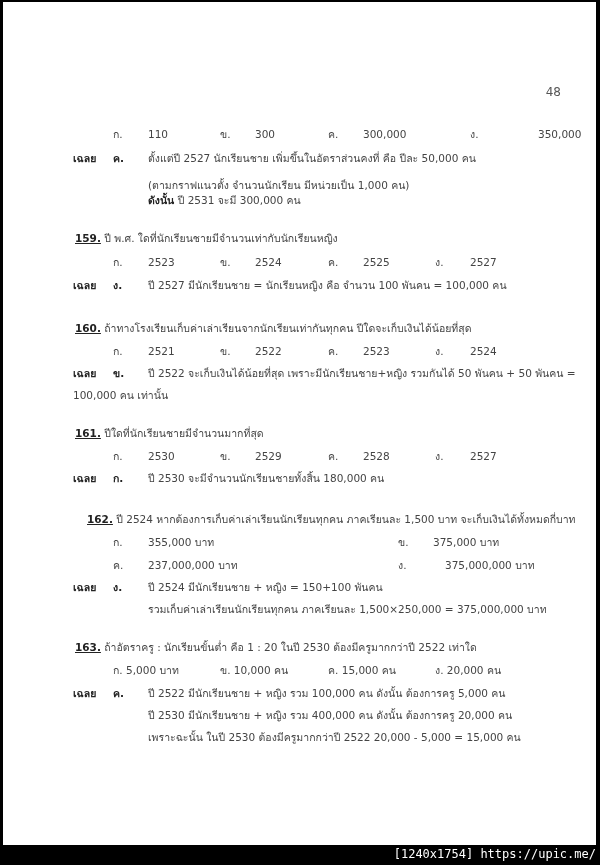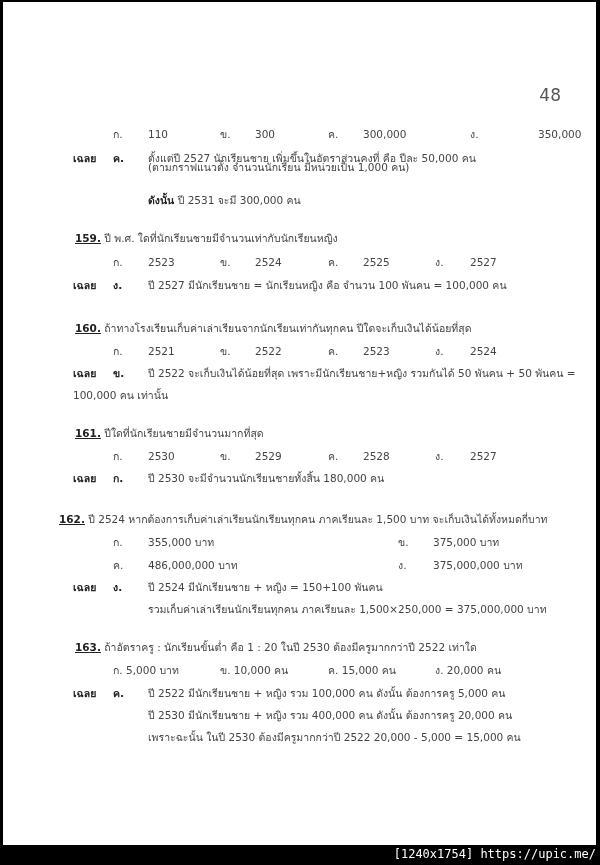--- a/index.html
+++ b/index.html
@@ -6,21 +6,21 @@
     body {
       width: 600px; height: 865px; background: #000;
       position: relative; overflow: hidden;
       font-family: "DejaVu Sans", "Liberation Sans", sans-serif;
     }
     .page {
       position: absolute; left: 3px; top: 2px; width: 593px; height: 843px;
       background: #fff; color: #333;
     }
     .pnum {
-      position: absolute; right: 35px; top: 83px; font-size: 17px; color: #555;
+      position: absolute; right: 35px; top: 83px; font-size: 12px; color: #555;
     }
     .row { position: absolute; font-size: 10.5px; color: #444; white-space: nowrap; line-height: 14px; }
     .lbl { position: absolute; }
     .bold { font-weight: bold; color: #222; }
     .qnum { font-weight: bold; color: #222; text-decoration: underline; }
     .footer {
       position: absolute; left: 0; top: 845px; width: 600px; height: 20px;
       background: #000; color: #fff;
       font-family: "DejaVu Sans Mono", monospace; font-size: 12px;
     }
@@ -41,21 +41,21 @@
       <span class="lbl" style="left:215px">ค.</span>
       <span class="lbl" style="left:250px">300,000</span>
       <span class="lbl" style="left:357px">ง.</span>
       <span class="lbl" style="left:425px">350,000</span>
     </div>
     <div class="row" style="top:149px;left:70px">
       <span class="lbl bold" style="left:0">เฉลย</span>
       <span class="lbl bold" style="left:40px">ค.</span>
       <span class="lbl" style="left:75px">ตั้งแต่ปี 2527 นักเรียนชาย เพิ่มขึ้นในอัตราส่วนคงที่ คือ ปีละ 50,000 คน</span>
     </div>
-    <div class="row" style="top:158px;left:145px">(ตามกราฟแนวตั้ง จำนวนนักเรียน มีหน่วยเป็น 1,000 คน)</div>
+    <div class="row" style="top:176px;left:145px">(ตามกราฟแนวตั้ง จำนวนนักเรียน มีหน่วยเป็น 1,000 คน)</div>
     <div class="row" style="top:191px;left:145px">
       <span class="bold">ดังนั้น</span><span> ปี 2531 จะมี 300,000 คน</span>
     </div>
   </div>
 
   <div>
     <div class="row" style="top:229px;left:72px">
       <span class="qnum">159.</span><span> ปี พ.ศ. ใดที่นักเรียนชายมีจำนวนเท่ากับนักเรียนหญิง</span>
     </div>
     <div class="row" style="top:253px;left:110px">
@@ -112,34 +112,34 @@
       <span class="lbl" style="left:357px">2527</span>
     </div>
     <div class="row" style="top:469px;left:70px">
       <span class="lbl bold" style="left:0">เฉลย</span>
       <span class="lbl bold" style="left:40px">ก.</span>
       <span class="lbl" style="left:75px">ปี 2530 จะมีจำนวนนักเรียนชายทั้งสิ้น 180,000 คน</span>
     </div>
   </div>
 
   <div>
-    <div class="row" style="top:510px;left:56px">
+    <div class="row" style="top:510px;left:84px">
       <span class="qnum">162.</span><span> ปี 2524 หากต้องการเก็บค่าเล่าเรียนนักเรียนทุกคน ภาคเรียนละ 1,500 บาท จะเก็บเงินได้ทั้งหมดกี่บาท</span>
     </div>
     <div class="row" style="top:533px;left:110px">
       <span class="lbl" style="left:0">ก.</span>
       <span class="lbl" style="left:35px">355,000 บาท</span>
       <span class="lbl" style="left:285px">ข.</span>
       <span class="lbl" style="left:320px">375,000 บาท</span>
     </div>
     <div class="row" style="top:556px;left:110px">
       <span class="lbl" style="left:0">ค.</span>
-      <span class="lbl" style="left:35px">486,000,000 บาท</span>
+      <span class="lbl" style="left:35px">237,000,000 บาท</span>
       <span class="lbl" style="left:285px">ง.</span>
-      <span class="lbl" style="left:320px">375,000,000 บาท</span>
+      <span class="lbl" style="left:332px">375,000,000 บาท</span>
     </div>
     <div class="row" style="top:578px;left:70px">
       <span class="lbl bold" style="left:0">เฉลย</span>
       <span class="lbl bold" style="left:40px">ง.</span>
       <span class="lbl" style="left:75px">ปี 2524 มีนักเรียนชาย + หญิง = 150+100 พันคน</span>
     </div>
     <div class="row" style="top:600px;left:145px">รวมเก็บค่าเล่าเรียนนักเรียนทุกคน ภาคเรียนละ 1,500×250,000 = 375,000,000 บาท</div>
   </div>
 
   <div>

